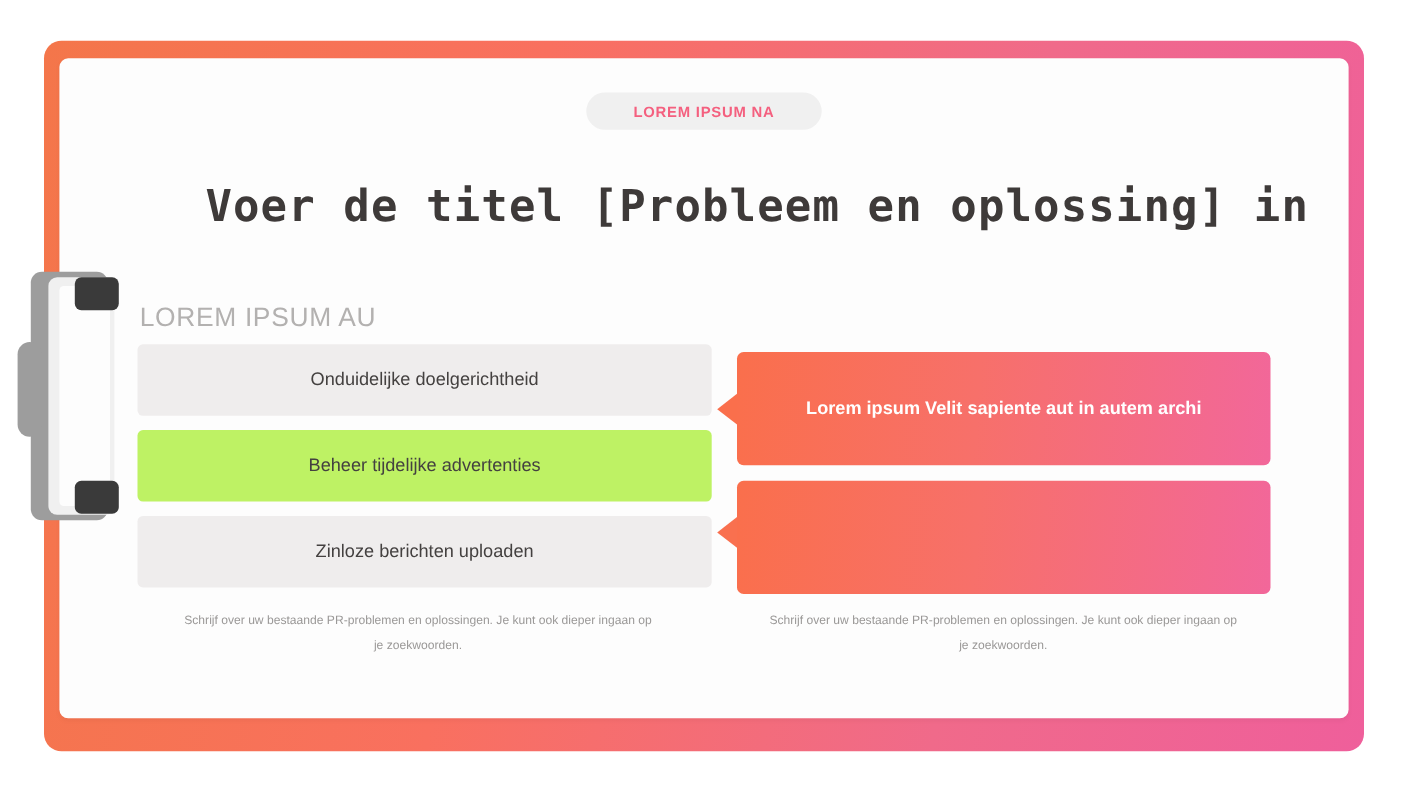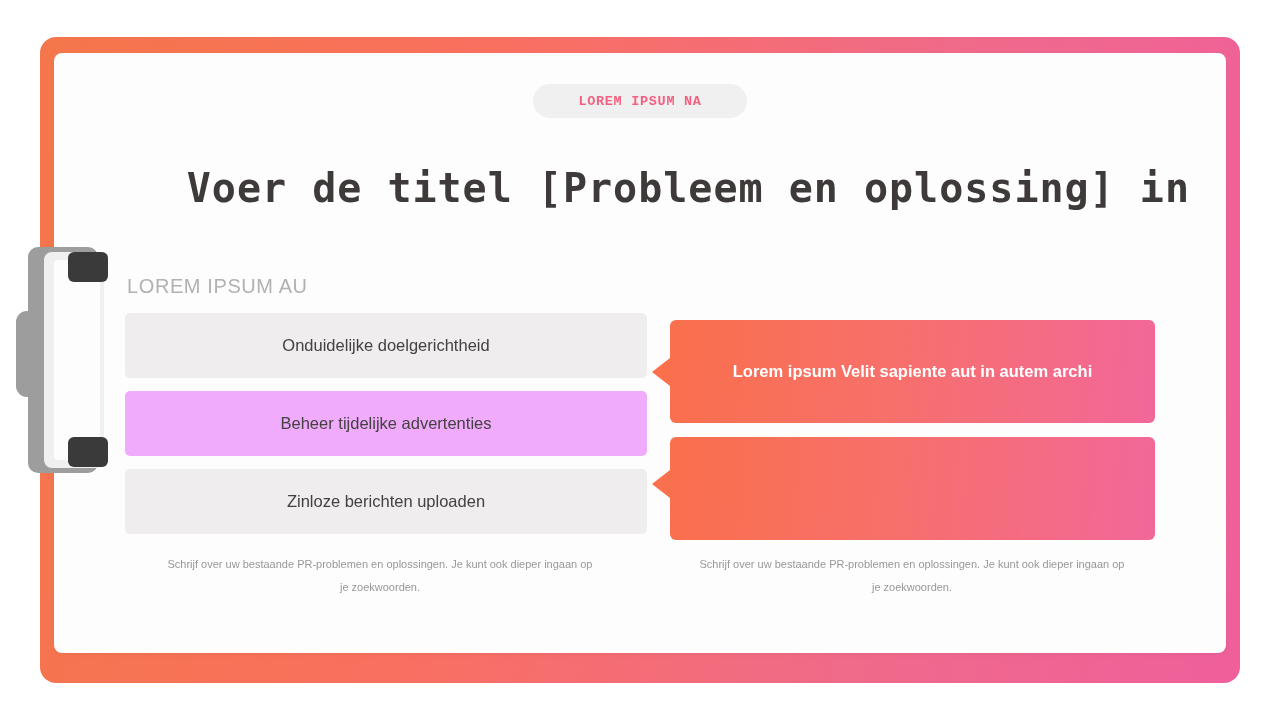--- a/index.html
+++ b/index.html
@@ -103,21 +103,20 @@
     position: absolute;
     left: 533px;
     top: 84px;
     width: 214px;
     height: 34px;
     border-radius: 17px;
     background: #f0f0f0;
     display: flex;
     align-items: center;
     justify-content: center;
-    font-family: Liberation Mono, monospace;
   }
   .badge-text {
     font-size: 13.5px;
     font-weight: bold;
     letter-spacing: 0.7px;
     color: #f4607f;
   }
 
   
   .slide-title {
@@ -130,21 +129,21 @@
     font-size: 40px;
     font-weight: bold;
     letter-spacing: 1px;
     color: #3e3a39;
     white-space: nowrap;
   }
 
   
   .col-head {
     position: absolute;
-    font-size: 20px;
+    font-size: 24px;
     letter-spacing: 0.6px;
     font-weight: 400;
   }
   .col-head.left {
     left: 127px;
     top: 275px;
     color: #b3b1b0;
   }
   .col-head.right {
     left: 678px;
@@ -164,21 +163,21 @@
     height: 65px;
     border-radius: 5px;
     display: flex;
     align-items: center;
     justify-content: center;
     margin-bottom: 13px;
     font-size: 16.5px;
     color: #444140;
   }
   .left-card.grey { background: #efeded; }
-  .left-card.pinkish { background: #f0abfc; align-items: center; }
+  .left-card.pinkish { background: #bef264; align-items: center; }
 
   
   .right-col {
     position: absolute;
     left: 670px;
     top: 320px;
     width: 485px;
     font-weight: bold;
   }
   .right-card {

